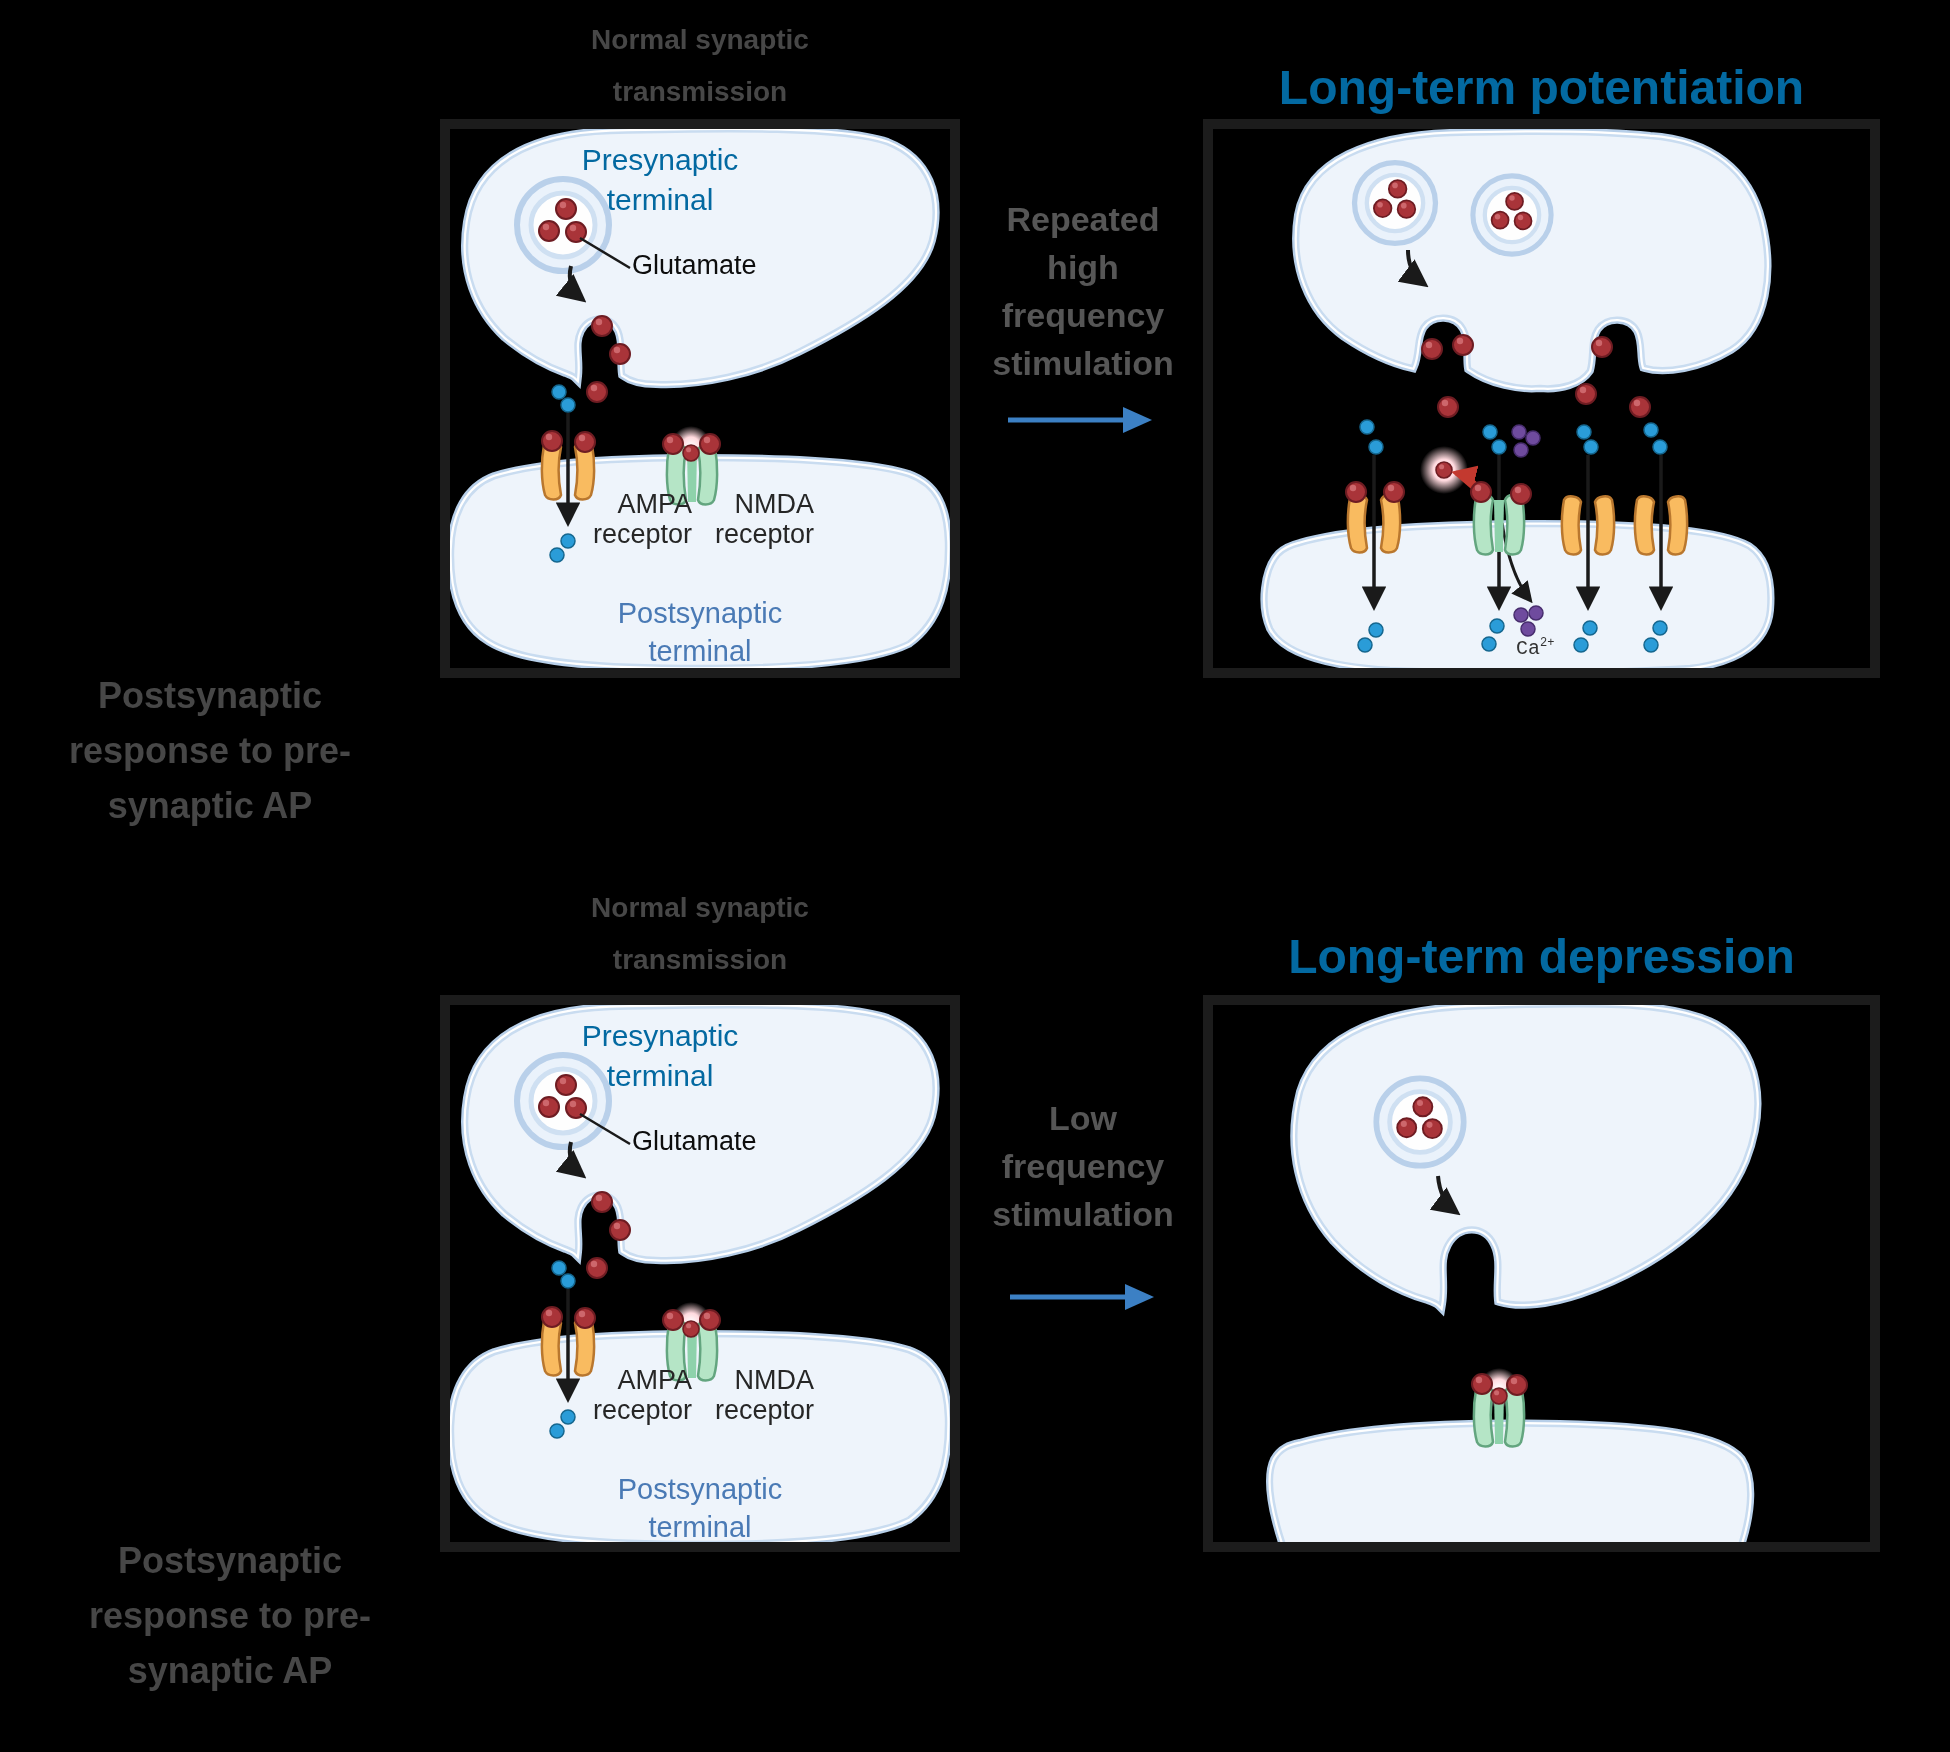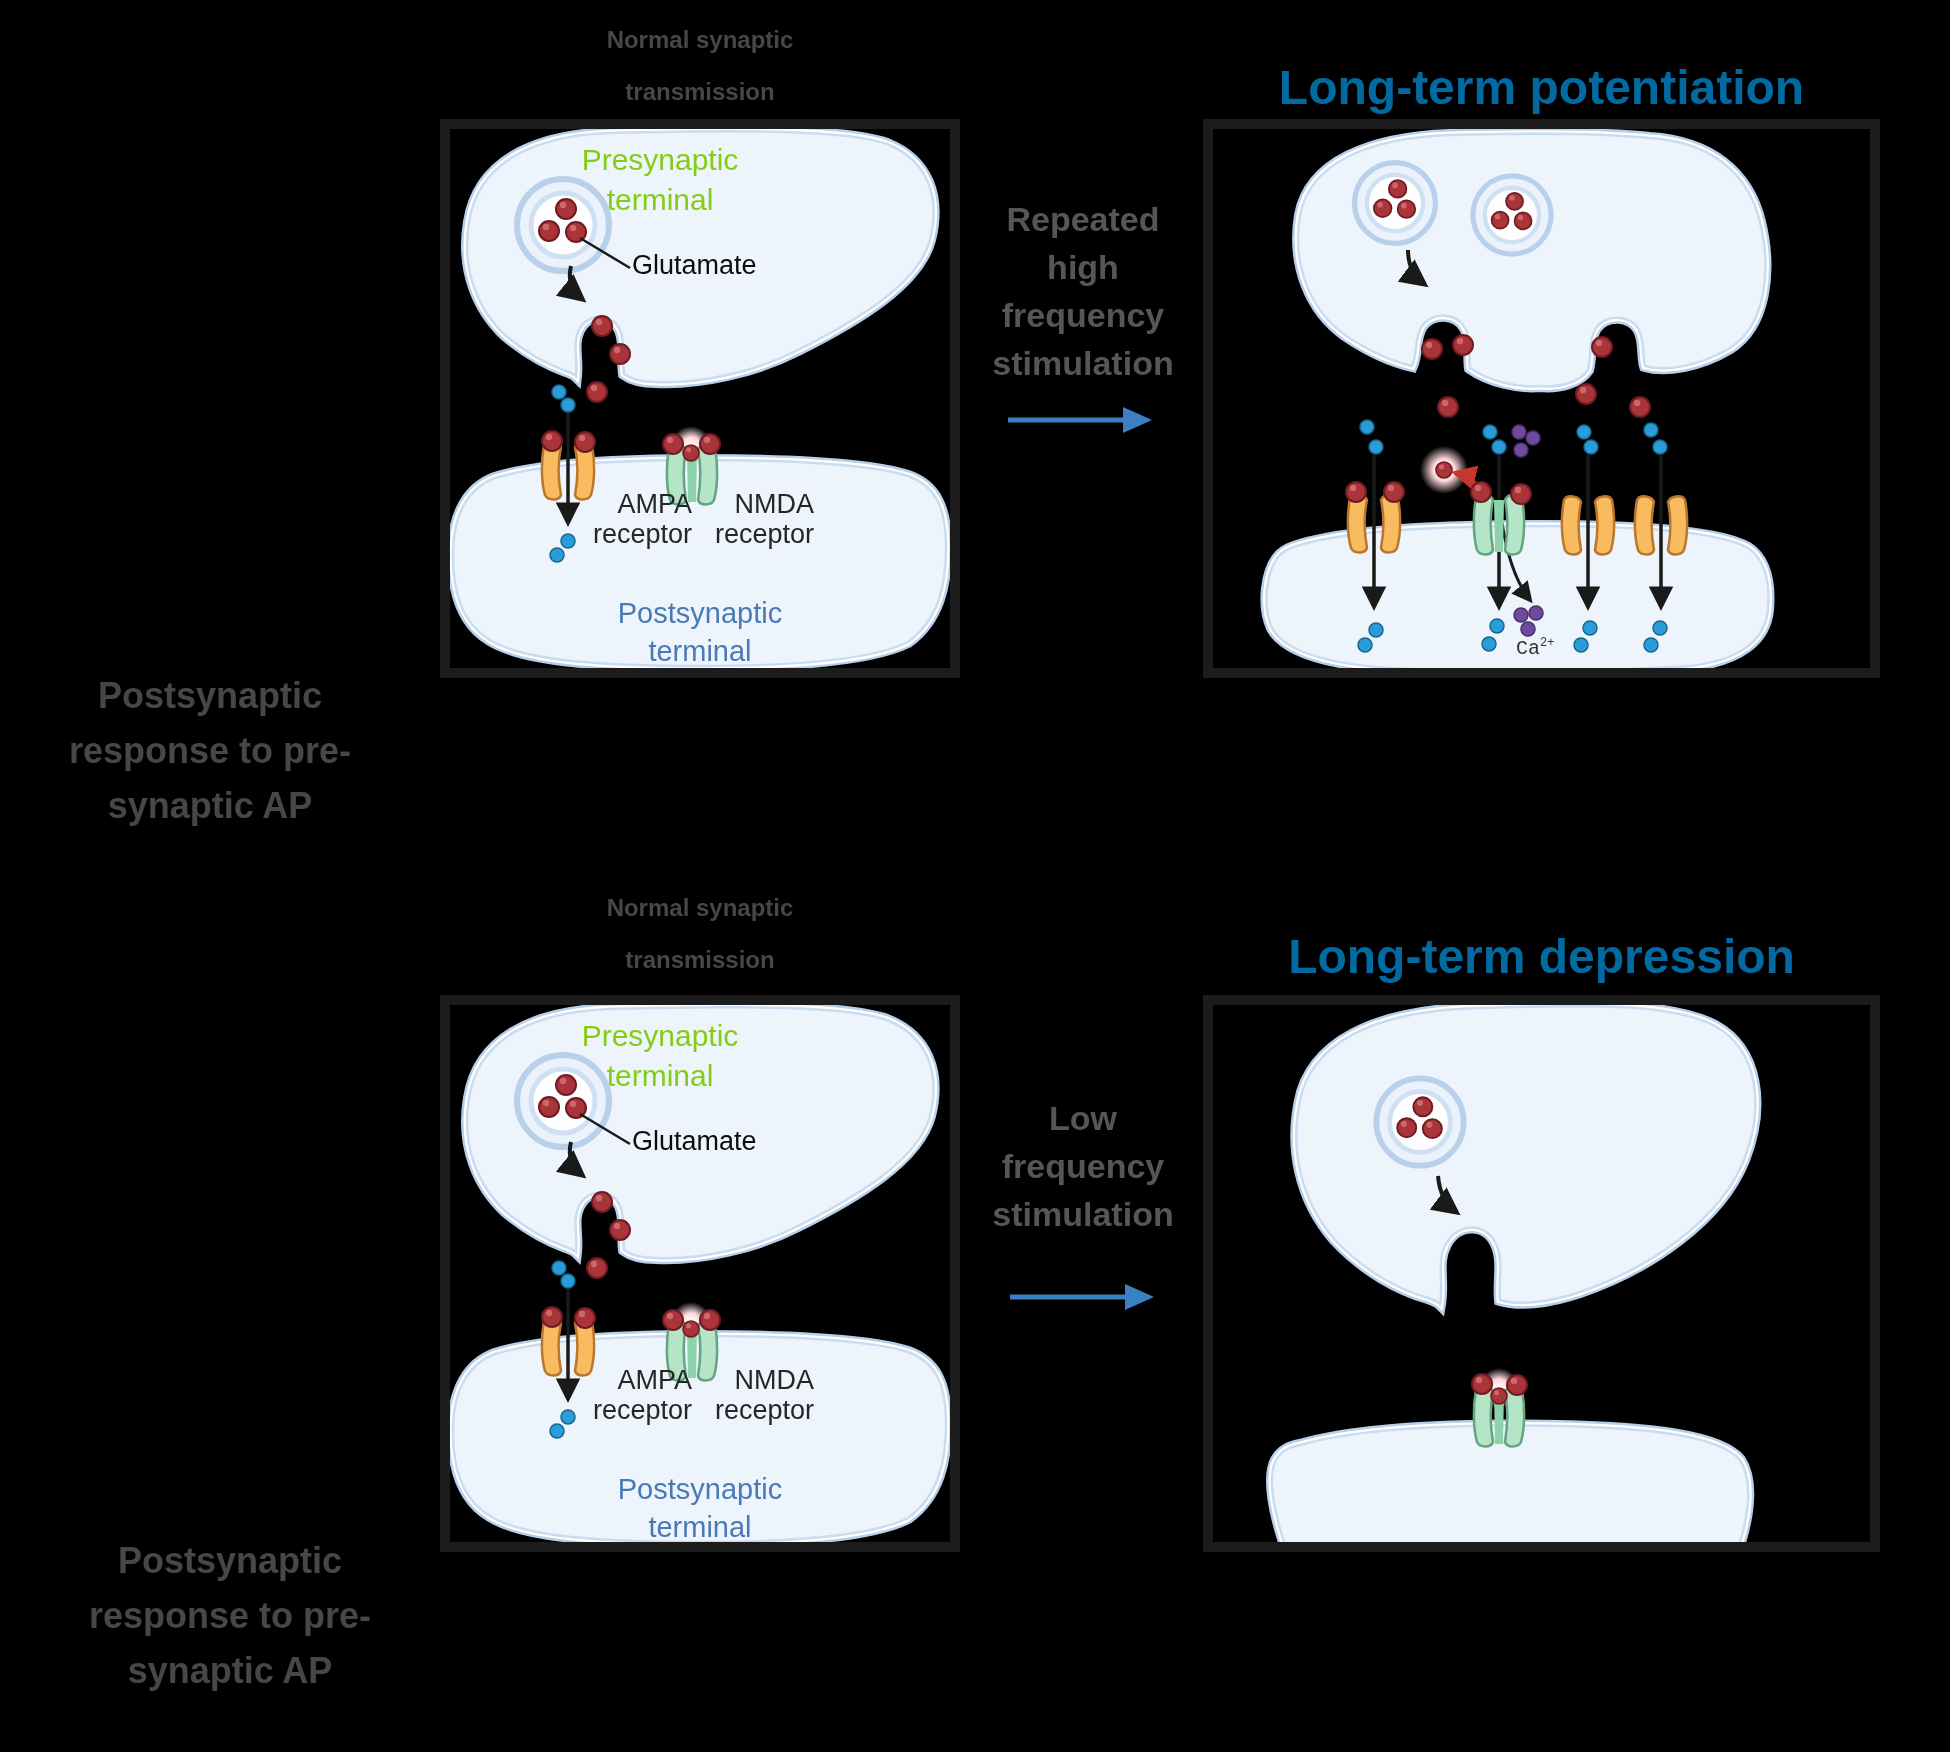--- a/index.html
+++ b/index.html
@@ -1,25 +1,25 @@
 <!DOCTYPE html>
 <html><head>
 <meta charset="utf-8">
 <style>
   html,body{margin:0;padding:0;background:#000;}
   body{position:relative;width:1950px;height:1752px;overflow:hidden;
        font-family:"Liberation Sans",sans-serif;-webkit-font-smoothing:antialiased;}
   .abs{position:absolute;}
   .panel{position:absolute;box-sizing:border-box;border:10px solid #1c1c1c;background:#000;overflow:hidden;}
   .panel svg{position:absolute;left:0;top:0;width:100%;height:100%;}
-  .title-gray{color:#474747;font-size:24px;font-weight:bold;line-height:52px;text-align:center;}
+  .title-gray{color:#474747;font-size:28px;font-weight:bold;line-height:52px;text-align:center;}
   .title-blue{color:#0369a1;font-size:48px;font-weight:bold;line-height:44px;text-align:center;}
   .side-label{color:#474747;font-size:36px;font-weight:bold;line-height:55px;text-align:center;}
   .mid-label{color:#565656;font-size:34px;font-weight:bold;line-height:48px;text-align:center;}
-  .syn-label{color:#84cc16;font-size:30px;font-weight:500;line-height:40px;text-align:center;}
+  .syn-label{color:#0369a1;font-size:30px;font-weight:500;line-height:40px;text-align:center;}
   .post-label{color:#4a7ab5;font-size:29px;font-weight:500;line-height:38px;text-align:center;}
   .glu-label{color:#0d0d0d;font-size:27px;font-weight:normal;}
   .rec-label{color:#262626;font-size:27px;line-height:30px;text-align:right;}
   .ca-label{color:#333;font-size:20px;font-weight:500;font-family:Liberation Mono, monospace;}
   .ca-label sup{font-size:12px;}
   .txt-layer{z-index:5;}
 </style>
 </head>
 <body>
 

